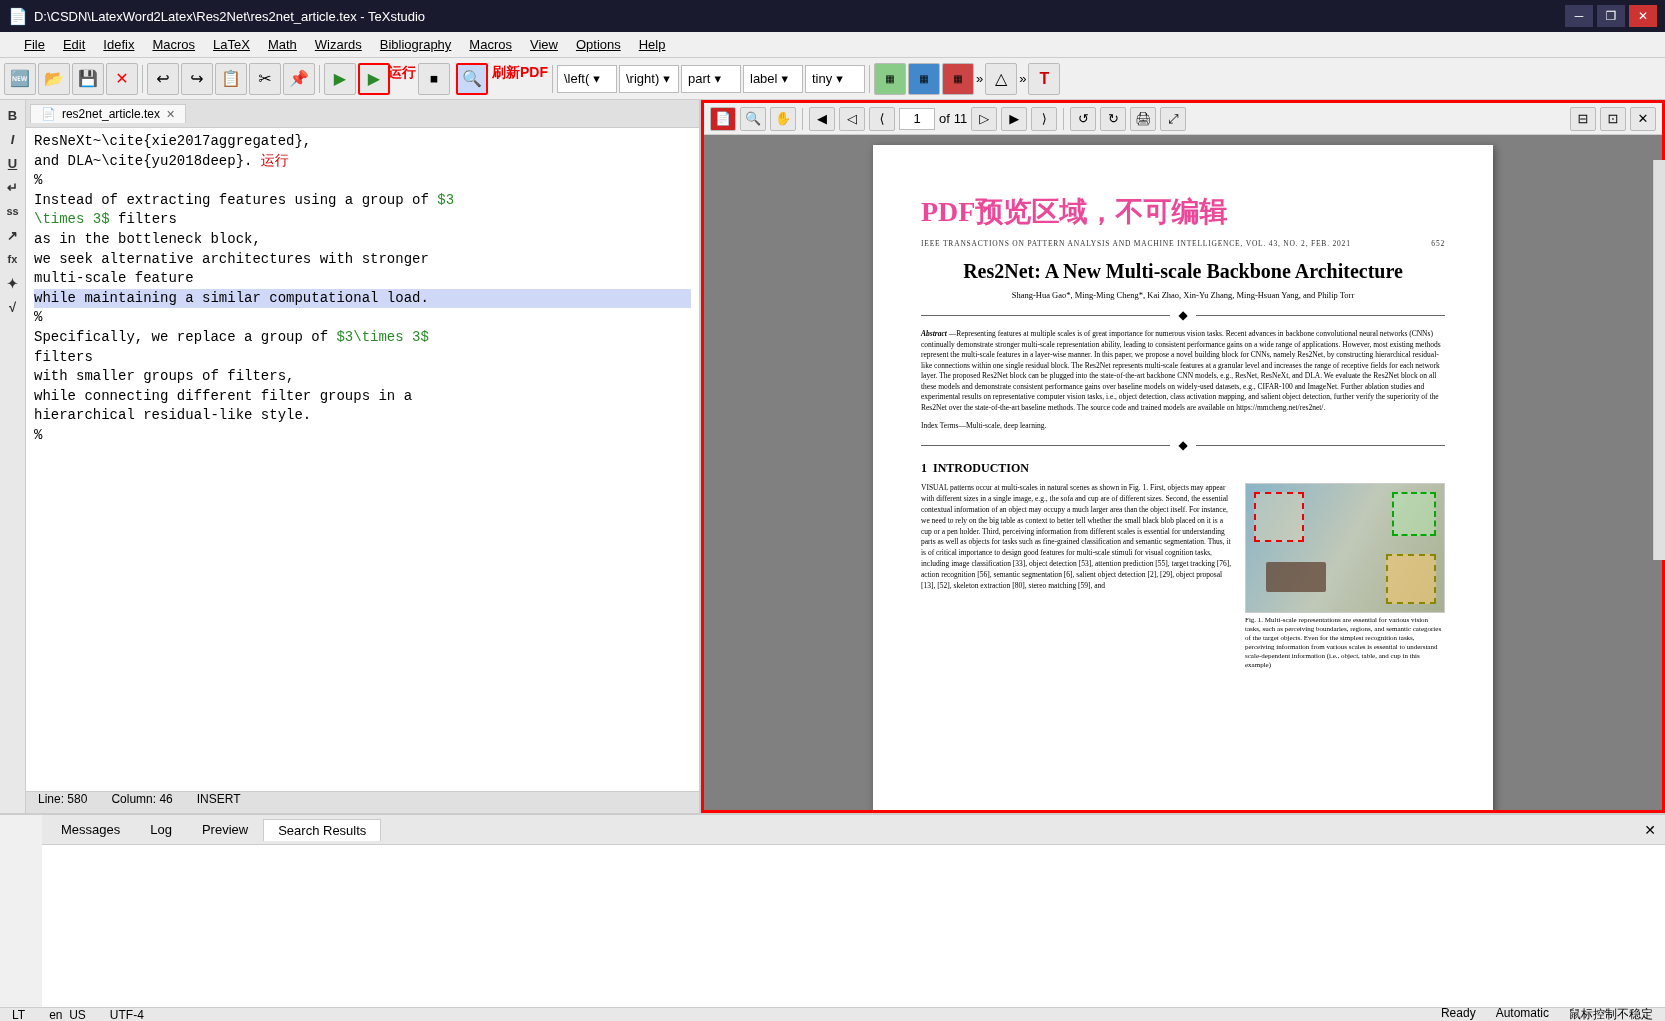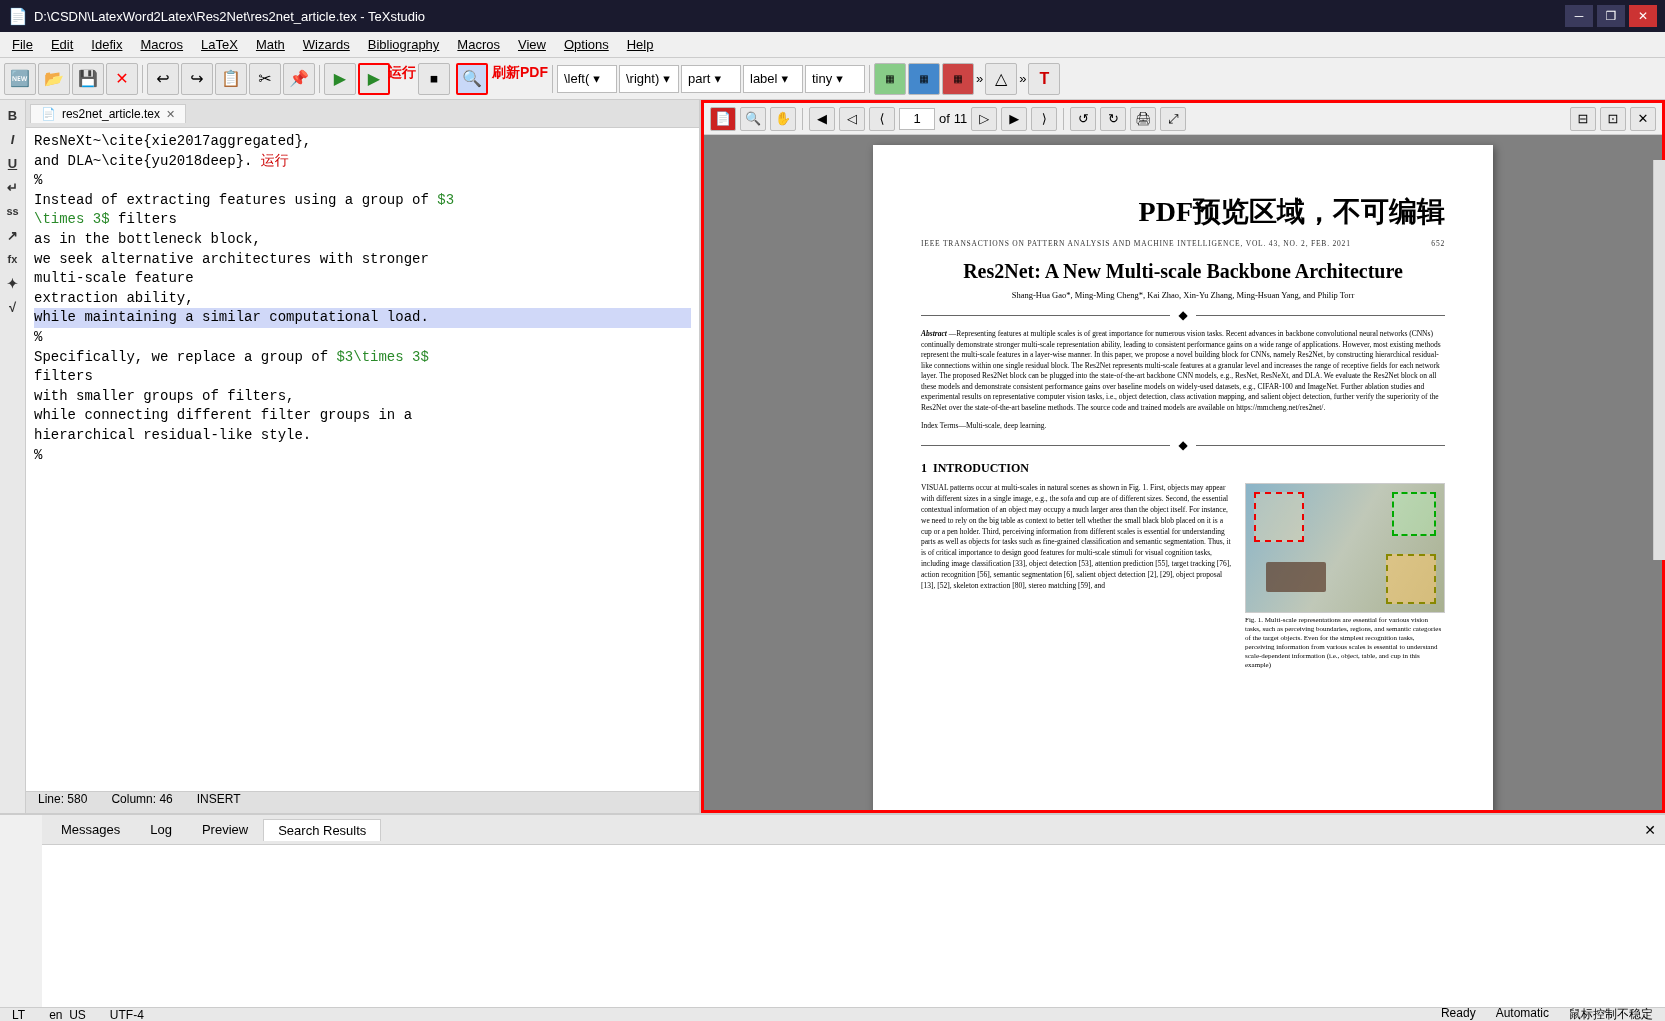--- a/index.html
+++ b/index.html
@@ -5,21 +5,21 @@
     * { box-sizing: border-box; margin: 0; padding: 0; }
     body { font-family: 'Segoe UI', Arial, sans-serif; font-size: 13px; background: #f0f0f0; width: 1665px; height: 1021px; overflow: hidden; display: flex; flex-direction: column; }
 
     
     .title-bar { background: #1a1a2e; color: #fff; height: 32px; display: flex; align-items: center; justify-content: space-between; padding: 0 8px; font-size: 13px; }
     .title-bar-left { display: flex; align-items: center; gap: 6px; }
     .title-bar-controls { display: flex; gap: 4px; }
     .title-btn { width: 28px; height: 22px; background: #3a3a5c; border: none; color: #fff; cursor: pointer; font-size: 12px; display: flex; align-items: center; justify-content: center; }
 
     
-    .menu-bar { background: #f0f0f0; height: 26px; display: flex; align-items: center; padding: 0 4px; border-bottom: 1px solid #ccc; gap: 2px; }
+    .menu-bar { background: #f0f0f0; height: 26px; display: flex; align-items: center; padding: 0 16px; border-bottom: 1px solid #ccc; gap: 2px; }
     .menu-item { padding: 2px 8px; cursor: pointer; font-size: 13px; text-decoration: underline; }
 
     
     .toolbar { background: #f0f0f0; height: 42px; display: flex; align-items: center; padding: 0 4px; border-bottom: 1px solid #ccc; gap: 2px; }
     .tb-btn { width: 32px; height: 32px; background: #e8e8e8; border: 1px solid #bbb; cursor: pointer; display: flex; align-items: center; justify-content: center; font-size: 16px; border-radius: 2px; }
     .tb-btn.green { color: #2a8a2a; }
     .tb-btn.red-border { border: 2px solid red; color: #2a8a2a; }
     .tb-btn.red-border-blue { border: 2px solid red; background: #c8d8f8; }
     .tb-sep { width: 1px; height: 28px; background: #bbb; margin: 0 2px; }
     .tb-dropdown { height: 28px; padding: 2px 6px; border: 1px solid #bbb; background: #fff; font-size: 13px; cursor: pointer; display: flex; align-items: center; gap: 4px; min-width: 60px; }
@@ -72,21 +72,21 @@
     .bottom-tab { padding: 3px 14px; font-size: 13px; cursor: pointer; border: 1px solid transparent; }
     .bottom-tab.active { background: #fff; border: 1px solid #ccc; border-bottom: none; }
     .bottom-close { margin-left: auto; width: 22px; height: 22px; cursor: pointer; display: flex; align-items: center; justify-content: center; font-size: 14px; }
     .bottom-content { flex: 1; background: #fff; padding: 8px; overflow: auto; }
 
     
     .status-bar { height: 14px; background: #e8e8e8; border-top: 1px solid #ccc; display: flex; align-items: center; padding: 0 12px; font-size: 12px; gap: 24px; }
     .status-right { margin-left: auto; display: flex; gap: 20px; }
 
     
-    .pdf-preview-label { color: #000000; font-size: 28px; font-weight: bold; text-align: right; margin: 20px 0 8px; }
+    .pdf-preview-label { color: #ec4899; font-size: 28px; font-weight: bold; text-align: left; margin: 20px 0 8px; }
 
     
     .fig-furniture { width: 100%; height: 100%; background: linear-gradient(135deg, #c8d8e8 0%, #a8b8c8 50%, #8898a8 100%); display: flex; align-items: center; justify-content: center; gap: 4px; }
 
     .run-label { color: #e00; font-size: 16px; font-weight: bold; }
     .refresh-label { color: #e00; font-size: 16px; font-weight: bold; }
   </style>
 </head>
 <body>
 
@@ -226,23 +226,20 @@
       </div>
 
       <div class="editor-line">
         <span>we seek alternative architectures with stronger</span>
       </div>
 
       <div class="editor-line">
         <span>multi-scale feature</span>
       </div>
 
-      <div class="editor-line">
-        <span>extraction ability,</span>
-      </div>
 
       <div class="editor-line highlighted">
         <span>while maintaining a similar computational load.</span>
       </div>
 
       <div class="editor-line"><span>%</span></div>
 
       <div class="editor-line">
         <span>Specifically, we replace a group of </span><span class="kw-green">$3\times 3$</span>
       </div>

